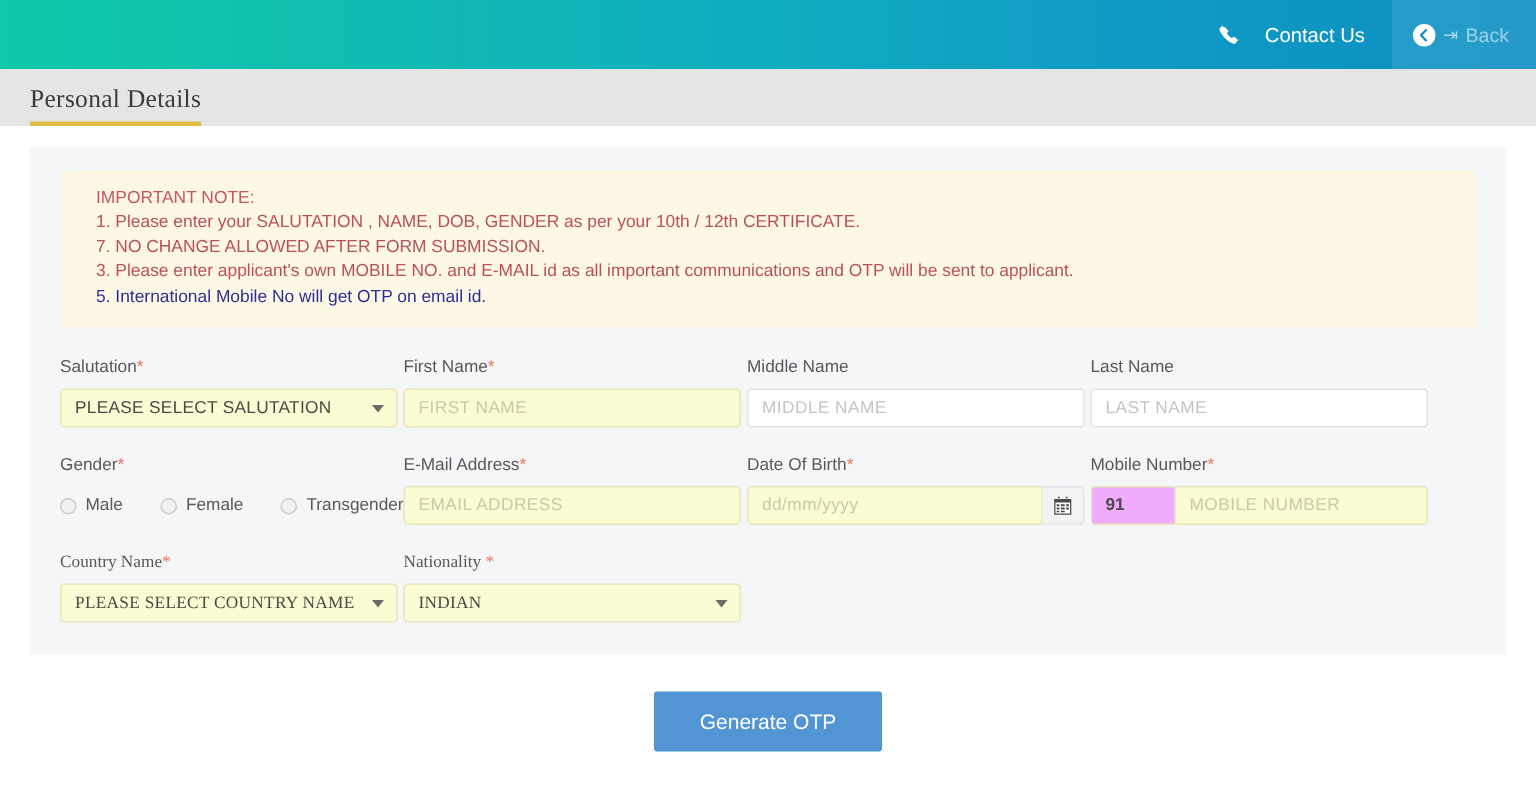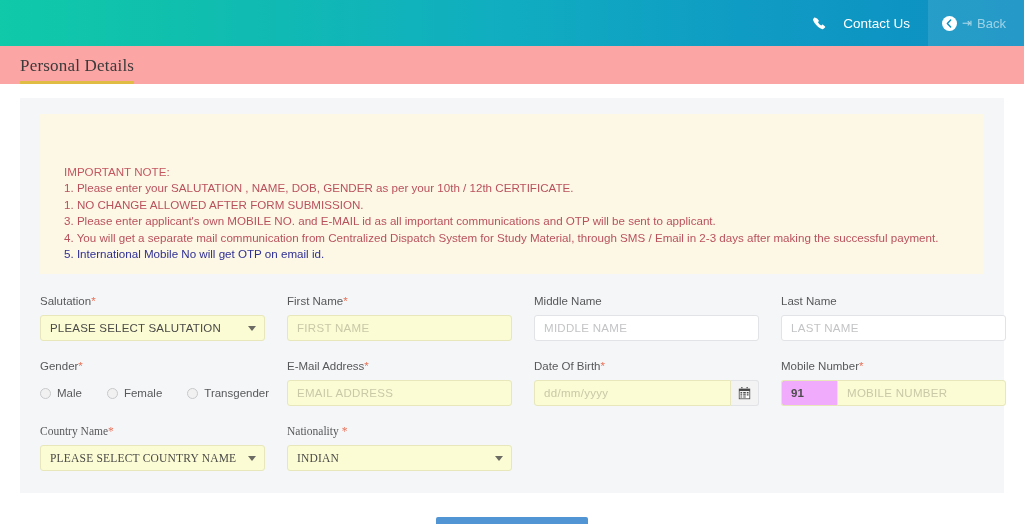--- a/index.html
+++ b/index.html
@@ -59,21 +59,21 @@
     align-items: center;
     justify-content: center;
     flex: none;
   }
   .back-circle svg { display: block; }
   .logout-glyph { font-size: 12px; color: rgba(255,255,255,0.6); line-height: 1; }
 
   
   .page-title-wrap {
     padding: 10px 0 0 20px;
-    background: #fca5a5;
+    background: #e5e5e5;
   }
   .page-title {
     display: inline-block;
     font-family: "Liberation Serif", serif;
     font-size: 17px;
     color: #3a3a3a;
     padding-bottom: 5px;
     border-bottom: 3px solid #e0bc45;
     letter-spacing: .2px;
   }
@@ -90,27 +90,27 @@
     background: #fdf7e6;
     padding: 10px 14px 12px 24px;
     margin-bottom: 20px;
   }
   .note-line {
     font-size: 11.6px;
     line-height: 16.4px;
     color: #b9515b;
     white-space: nowrap;
   }
-  .note-line.heading { color: #c4575f; margin-top: 40px; }
+  .note-line.heading { color: #c4575f; }
   .note-line.blue { color: #2f2f93; }
 
   
   .row {
     display: flex;
-    gap: 22px;
+    gap: 4px;
     margin-bottom: 18px;
   }
   .row:last-child { margin-bottom: 0; font-family: Liberation Serif, serif; }
   .col { width: 225px; flex: none; }
 
   .field-label {
     font-size: 11.5px;
     color: #57585a;
     margin-bottom: 7px;
     display: block;
@@ -282,23 +282,22 @@
 
 <div class="page-title-wrap">
   <span class="page-title">Personal Details</span>
 </div>
 
 <div class="panel">
 
   <div class="note">
     <div class="note-line heading">IMPORTANT NOTE:</div>
     <div class="note-line">1. Please enter your SALUTATION , NAME, DOB, GENDER as per your 10th / 12th CERTIFICATE.</div>
-    <div class="note-line">1. NO CHANGE ALLOWED AFTER FORM SUBMISSION.</div>
+    <div class="note-line">7. NO CHANGE ALLOWED AFTER FORM SUBMISSION.</div>
     <div class="note-line">3. Please enter applicant's own MOBILE NO. and E-MAIL id as all important communications and OTP will be sent to applicant.</div>
-    <div class="note-line">4. You will get a separate mail communication from Centralized Dispatch System for Study Material, through SMS / Email in 2-3 days after making the successful payment.</div>
     <div class="note-line blue">5. International Mobile No will get OTP on email id.</div>
   </div>
 
   <div class="row">
 
     <div class="col">
       <label class="field-label">
         <span>Salutation</span><span class="req">*</span>
       </label>
       <div class="select">

